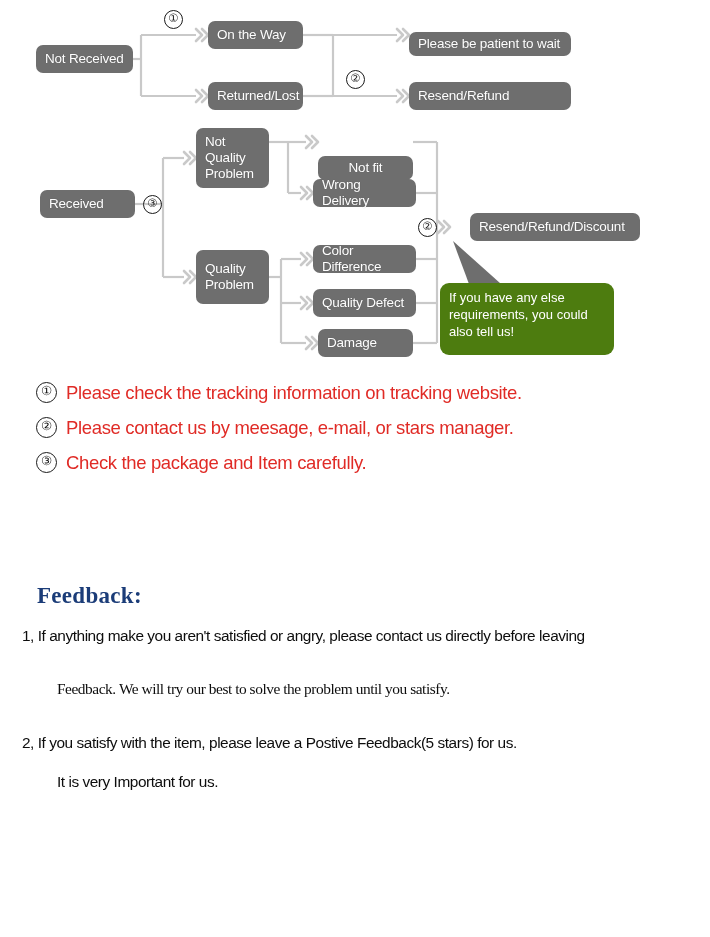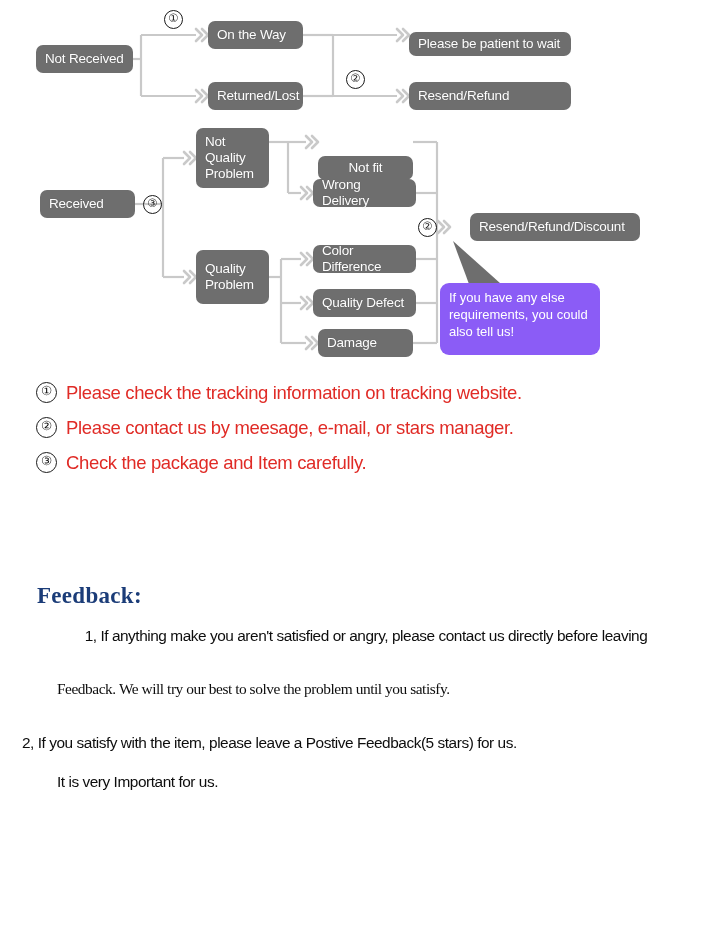--- a/index.html
+++ b/index.html
@@ -65,23 +65,23 @@
     color: #1a1a1a;
     font-family: "Liberation Serif", serif;
     background: transparent;
   }
 
   
   #callout {
     position: absolute;
     left: 440px;
     top: 283px;
-    width: 160px;
+    width: 174px;
     height: 72px;
-    background: #8b5cf6;
+    background: #4d7c0f;
     color: #fff;
     border-radius: 9px;
     font-size: 13px;
     line-height: 1.32;
     padding: 6px 8px 0 9px;
     box-sizing: border-box;
     white-space: pre-line;
   }
   #callout-tail {
     position: absolute;
@@ -143,21 +143,20 @@
   .fb-line {
     font-family: "Liberation Sans", sans-serif;
     font-size: 15.4px;
     color: #0d0d0d;
     letter-spacing: -0.45px;
     white-space: nowrap;
   }
   .fb-line.lead {
     margin-left: 22px;
     margin-top: 18px;
-    text-align: center;
   }
   .fb-line.cont {
     margin-left: 57px;
     margin-top: 35px;
     font-family: Liberation Serif, serif;
   }
   .fb-line.lead2 {
     margin-left: 22px;
     margin-top: 36px;
   }

